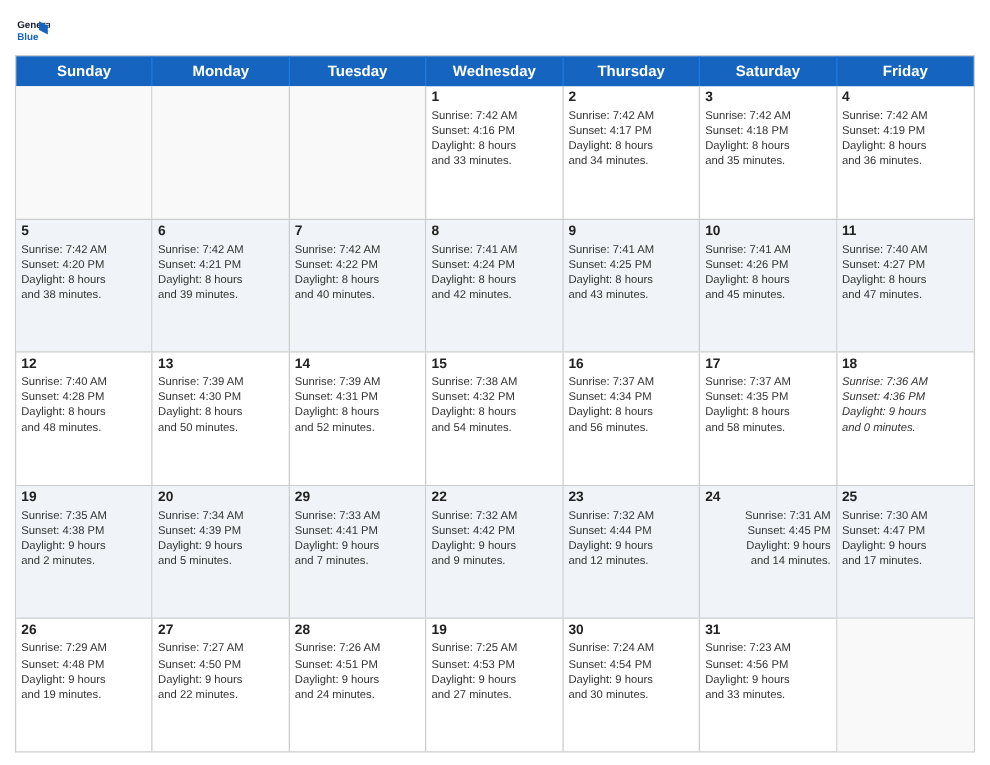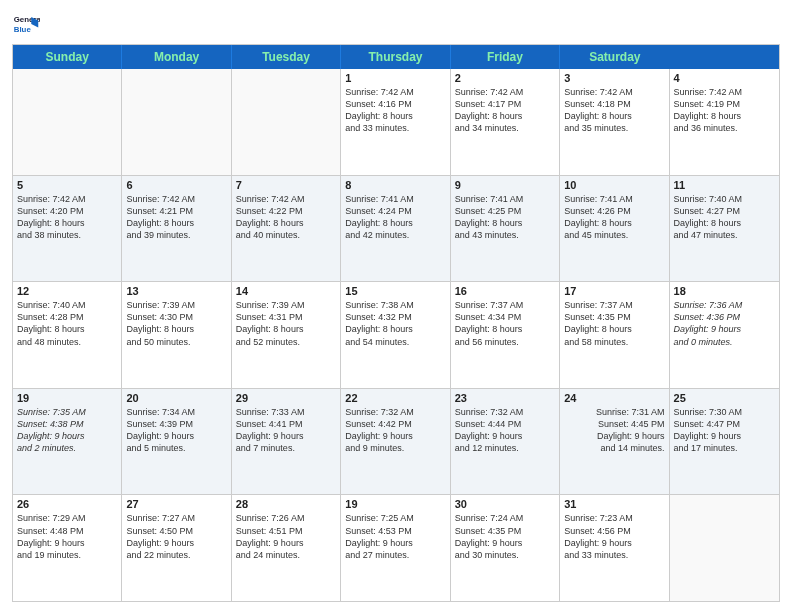--- a/index.html
+++ b/index.html
@@ -57,21 +57,21 @@
       display: flex;
       flex-direction: column;
       border: 1px solid #ccc;
     }
     .cal-header {
       display: grid;
       grid-template-columns: repeat(7, 1fr);
       background: #1565c0;
     }
     .cal-header-cell {
-      color: #86efac;
+      color: #ffffff;
       font-size: 12px;
       font-weight: bold;
       padding: 5px 4px;
       text-align: center;
       border-right: 1px solid #1e7be0;
     }
     .cal-header-cell:last-child { border-right: none; }
     .cal-body {
       flex: 1;
       display: flex;
@@ -130,23 +130,24 @@
       <div class="month-title"></div>
       <div class="location"></div>
     </div>
   </div>
 
   <div class="calendar">
     <div class="cal-header">
     <div class="cal-header-cell">Sunday</div>
         <div class="cal-header-cell">Monday</div>
         <div class="cal-header-cell">Tuesday</div>
+        <div class="cal-header-cell">Wednesday</div>
         <div class="cal-header-cell">Thursday</div>
+        <div class="cal-header-cell">Saturday</div>
         <div class="cal-header-cell">Friday</div>
-        <div class="cal-header-cell">Saturday</div>
       </div>
     <div class="cal-body">
     <div class="cal-row">
           <div class="cal-cell empty"></div>
           <div class="cal-cell empty"></div>
           <div class="cal-cell empty"></div>
           <div class="cal-cell">
             <div class="day-num">1</div>
             <div class="cell-text" style="white-space: pre-line;">Sunrise: 7:42 AM
 Sunset: 4:16 PM
@@ -273,21 +274,21 @@
             <div class="day-num">18</div>
             <div class="cell-text" style="white-space: pre-line; font-style: italic;">Sunrise: 7:36 AM
 Sunset: 4:36 PM
 Daylight: 9 hours
 and 0 minutes.</div>
           </div>
         </div>
         <div class="cal-row">
           <div class="cal-cell alt-row">
             <div class="day-num">19</div>
-            <div class="cell-text" style="white-space: pre-line; font-style: italic;">Sunrise: 7:35 AM
+            <div class="cell-text" style="white-space: pre-line;">Sunrise: 7:35 AM
 Sunset: 4:38 PM
 Daylight: 9 hours
 and 2 minutes.</div>
           </div>
           <div class="cal-cell alt-row">
             <div class="day-num">20</div>
             <div class="cell-text" style="white-space: pre-line;">Sunrise: 7:34 AM
 Sunset: 4:39 PM
 Daylight: 9 hours
 and 5 minutes.</div>
@@ -353,21 +354,21 @@
           <div class="cal-cell">
             <div class="day-num">19</div>
             <div class="cell-text" style="white-space: pre-line;">Sunrise: 7:25 AM
 Sunset: 4:53 PM
 Daylight: 9 hours
 and 27 minutes.</div>
           </div>
           <div class="cal-cell">
             <div class="day-num">30</div>
             <div class="cell-text" style="white-space: pre-line;">Sunrise: 7:24 AM
-Sunset: 4:35 PM
+Sunset: 4:54 PM
 Daylight: 9 hours
 and 30 minutes.</div>
           </div>
           <div class="cal-cell">
             <div class="day-num">31</div>
             <div class="cell-text" style="white-space: pre-line;">Sunrise: 7:23 AM
 Sunset: 4:56 PM
 Daylight: 9 hours
 and 33 minutes.</div>
           </div>

